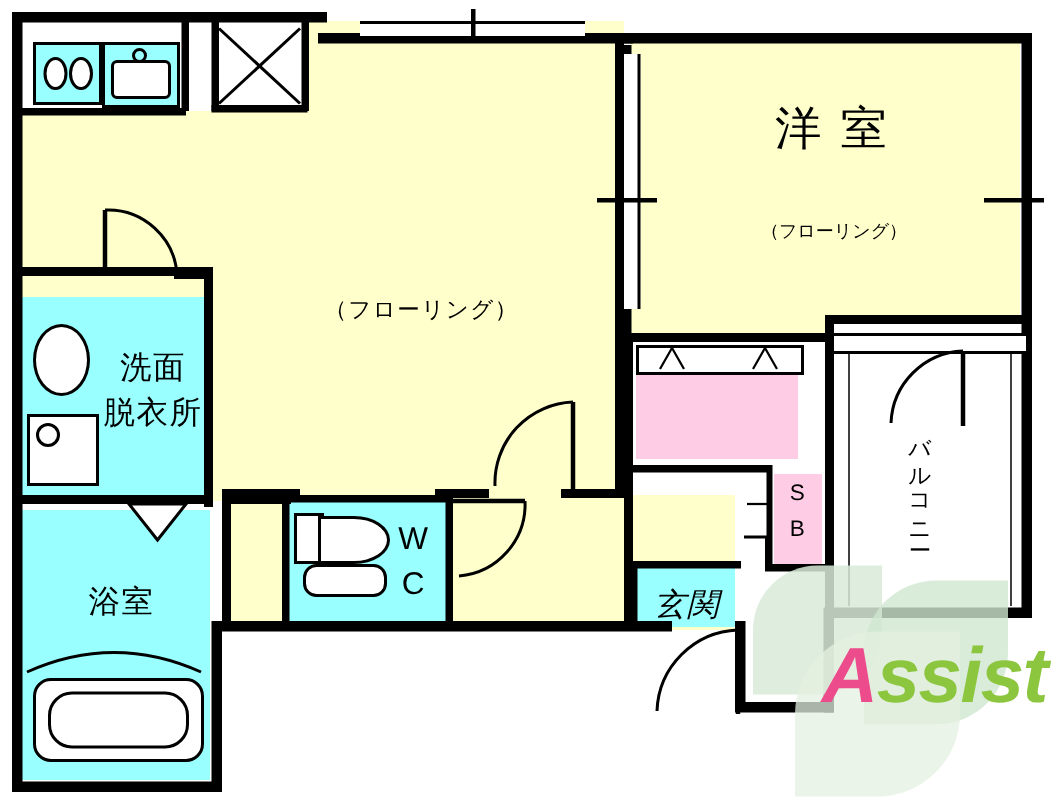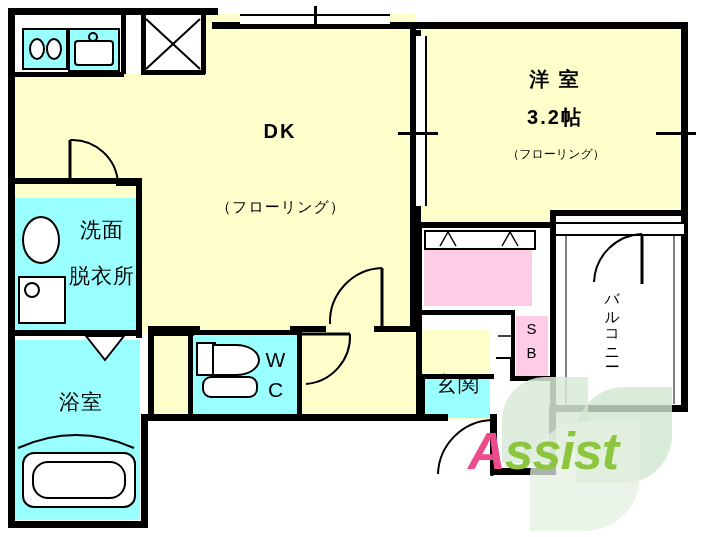--- a/index.html
+++ b/index.html
@@ -23,28 +23,28 @@
   .thinline{background:#000000;}
 
   
   .lbl{
     position:absolute;
     color:#000;
     text-align:center;
     white-space:nowrap;
     line-height:1.15;
   }
-  .big{font-size:20px;letter-spacing:2px;font-weight:700;}
+  .big{font-size:31px;letter-spacing:2px;font-weight:400;}
   .mid{font-size:21px;letter-spacing:1px;}
   .small{font-size:15px;letter-spacing:1px;}
   .tiny{font-size:12px;letter-spacing:0px;}
   .vert{writing-mode:vertical-rl;text-orientation:upright;letter-spacing:2px;}
 
   
-  #wm{position:absolute;right:4px;bottom:30px;width:230px;height:130px;}
+  #wm{position:absolute;right:4px;bottom:30px;width:230px;height:130px;text-align:right;}
   #wmtext{
     position:absolute;left:0;top:44px;width:230px;
     font-size:52px;font-weight:bold;font-style:italic;
     color:#8cc63f;letter-spacing:-1px;
   }
   #wmA{color:#ec4b8c;}
   .leaf{position:absolute;border-radius:50% 0 50% 0;}
 </style>
 </head>
 <body>
@@ -198,42 +198,40 @@
   <svg class="abs" style="left:432px;top:418px;" width="64" height="62" viewBox="0 0 64 62">
     <path d="M60 2 L60 58" stroke="#000" stroke-width="3" fill="none"></path>
     <path d="M60 2 A 56 56 0 0 0 6 56" stroke="#000" stroke-width="2" fill="none"></path>
   </svg>
 
   <svg class="abs" style="left:590px;top:232px;" width="56" height="56" viewBox="0 0 56 56">
     <path d="M52 2 L52 52" stroke="#000" stroke-width="3" fill="none"></path>
     <path d="M52 2 A 50 50 0 0 0 4 50" stroke="#000" stroke-width="2" fill="none"></path>
   </svg>
 
-  <div class="lbl big" style="left:200px;top:120px;width:160px;">DK</div>
   <div class="lbl small" style="left:186px;top:198px;width:190px;">（フローリング）</div>
 
   <div class="lbl big" style="left:470px;top:68px;width:170px;">洋 室</div>
-  <div class="lbl big" style="left:470px;top:106px;width:170px;">3.2帖</div>
   <div class="lbl tiny" style="left:466px;top:148px;width:180px;">（フローリング）</div>
 
-  <div class="lbl mid" style="left:62px;top:218px;width:80px;">洗面</div>
+  <div class="lbl mid" style="left:62px;top:234px;width:80px;">洗面</div>
   <div class="lbl mid" style="left:52px;top:264px;width:100px;">脱衣所</div>
 
   <div class="lbl mid" style="left:36px;top:390px;width:90px;">浴室</div>
 
   <div class="lbl mid" style="left:256px;top:348px;width:40px;">W</div>
   <div class="lbl mid" style="left:256px;top:378px;width:40px;">C</div>
 
 
   <div class="lbl small" style="left:518px;top:320px;width:28px;">S</div>
   <div class="lbl small" style="left:518px;top:344px;width:28px;">B</div>
 
   <div class="lbl small vert" style="left:604px;top:266px;height:110px;">バルコニー</div>
 
-  <div class="lbl mid" style="left:424px;top:372px;width:68px;">玄関</div>
+  <div class="lbl mid" style="left:424px;top:392px;width:68px;font-style:italic;">玄関</div>
 
   <div id="wm">
     <div class="leaf" style="left:34px;top:0px;width:86px;height:86px;background:#d9ead8;opacity:.85;"></div>
     <div class="leaf" style="left:108px;top:10px;width:96px;height:96px;background:#cfe6cf;opacity:.8;"></div>
     <div class="leaf" style="left:62px;top:44px;width:110px;height:110px;background:#e4f0e0;opacity:.75;"></div>
     <div id="wmtext">
       <span id="wmA">A</span><span>ssist</span>
     </div>
   </div>
 

